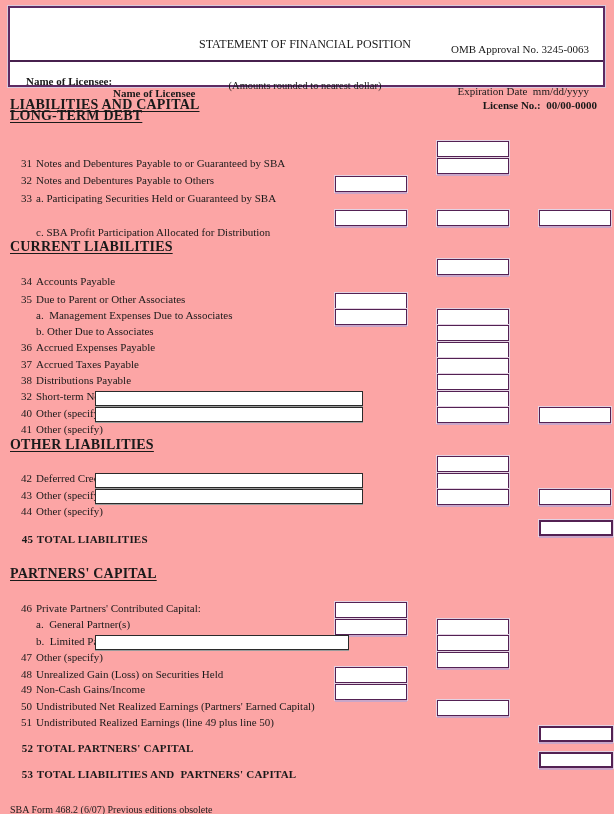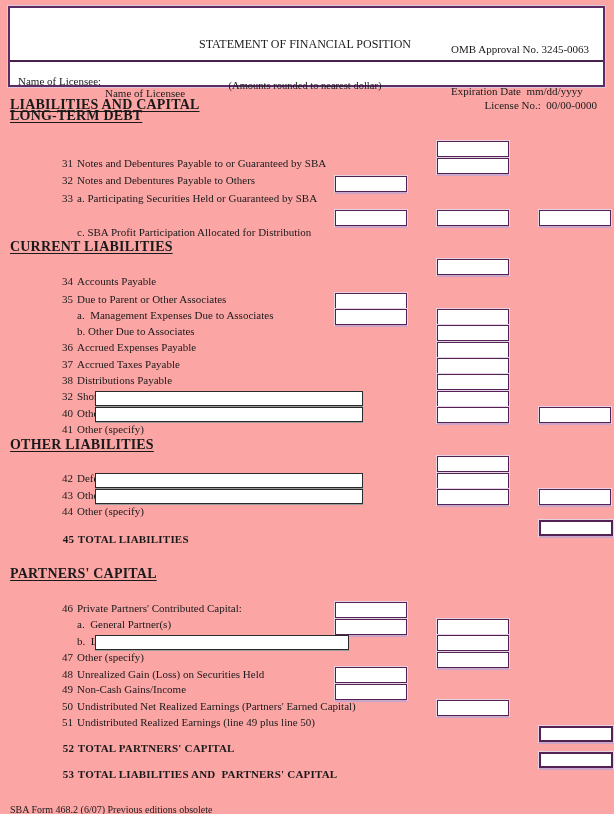--- a/index.html
+++ b/index.html
@@ -7,31 +7,31 @@
         font-family:"Liberation Serif","DejaVu Serif",serif;color:#1a1a1a;overflow:hidden;}
 
   
   .hdrbox{position:absolute;left:8px;top:6px;width:593px;height:77px;
           border:2px solid #5d2a63;box-shadow:0 0 0 1px #d9c9dc;background:#fff;}
   .hdr-divider{position:absolute;left:0;right:0;top:52px;border-top:2px solid #47204d;}
   .title-block{position:absolute;left:140px;top:12px;width:330px;text-align:center;font-size:12px;line-height:13px;white-space:pre;}
   .title-line2{margin-top:1px;}
   .blankline{display:inline-block;width:62px;height:9px;border-bottom:2px solid #000;margin-left:12px;}
   .title-line3{font-size:10.5px;margin-top:2px;}
-  .omb-block{position:absolute;left:451px;top:14px;font-size:11px;line-height:14px;white-space:pre;}
-  .lic-row{position:absolute;left:0;right:0;top:63px;font-size:11px;white-space:pre;}
+  .omb-block{position:absolute;left:451px;top:14px;font-size:11px;line-height:14px;white-space:pre;text-align:right;}
+  .lic-row{position:absolute;left:8px;right:0;top:63px;font-size:11px;white-space:pre;font-weight:bold;}
   .lic-label{position:absolute;left:18px;}
   .lic-value{position:absolute;left:105px;}
   .lic-no{position:absolute;right:17px;}
 
   
   .heading{position:absolute;left:10px;font-weight:bold;font-size:14px;letter-spacing:.2px;
            text-decoration:underline;text-underline-offset:2px;white-space:pre;}
   .row{position:absolute;left:10px;right:4px;height:17px;font-size:11px;line-height:15px;white-space:pre;}
-  .row .num{display:inline-block;width:15px;margin-left:41px;}
+  .row .num{display:inline-block;width:15px;}
   .row.boldrow{font-weight:bold;letter-spacing:.2px;}
 
   
   .pbox{position:absolute;top:0;width:70px;height:14px;background:#fff;
         border:1px solid #532153;box-shadow:0 2px 0 #c9a6c9, 0 0 0 1px #e3d3e3;}
   .pbox.thick{border-width:2px;height:12px;}
   .c1{left:325px}.c2{left:427px}.c3{left:529px}
 
   
   .lbox{position:absolute;top:0;left:85px;width:266px;height:13px;background:#fff;

